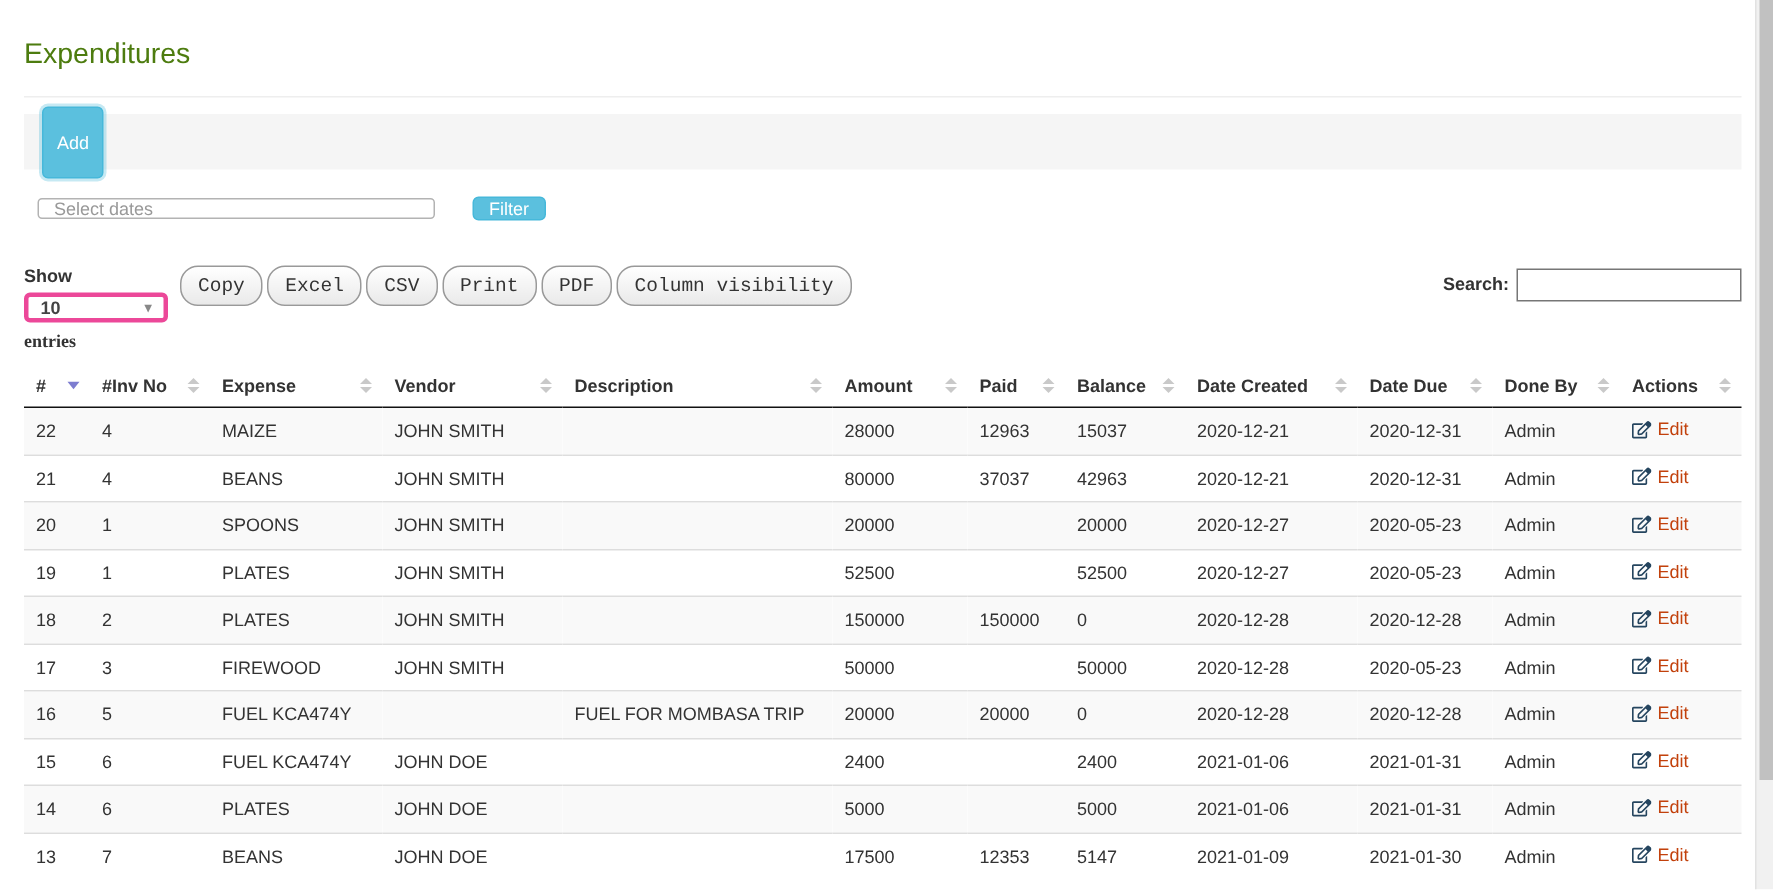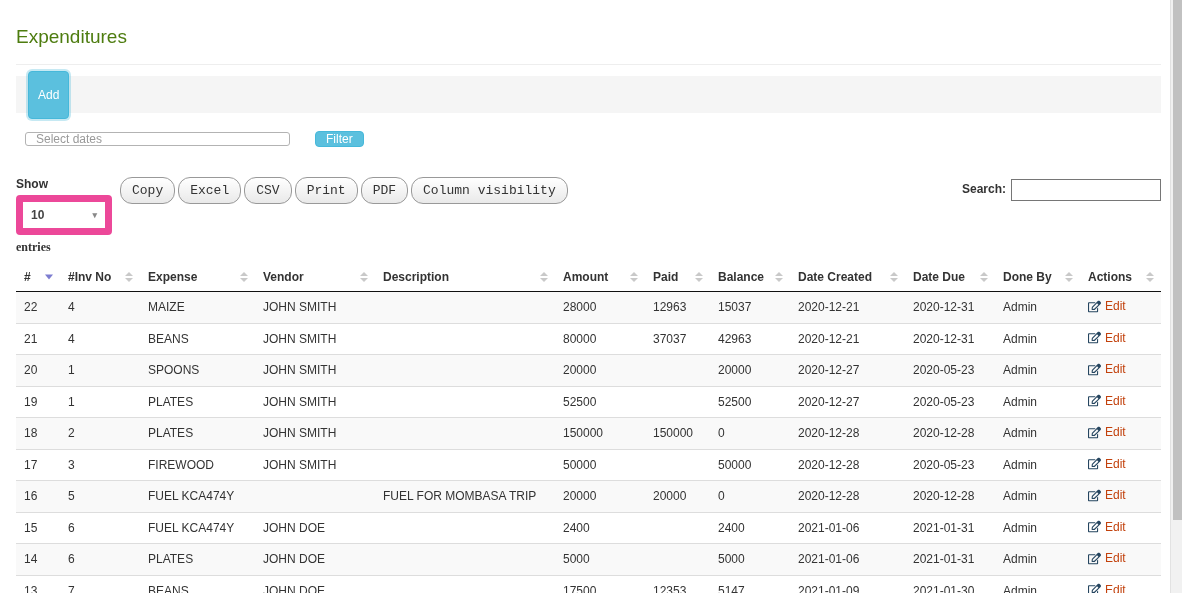--- a/index.html
+++ b/index.html
@@ -34,21 +34,21 @@
     padding: 0 10px; font-size: 12px; color: #333; font-family: "Liberation Sans", sans-serif;
   }
   .date-input::placeholder { color: #999; }
   .btn-filter { margin-left: 25px; padding: 0 10px; }
 
   
   .dt-toolbar { position: relative; margin: 0 0 8px 0; min-height: 56px; }
   .length-block { display: inline-block; width: 96px; font-weight: 700; color: #333; font-size: 12px; }
   .length-label { display: block; margin-bottom: 4px; }
   .length-select {
-    width: 96px; height: 40px; border: 7px solid #ec4899; border-radius: 4px;
+    width: 96px; height: 20px; border: 3px solid #ec4899; border-radius: 4px;
     background: #fff; display: flex; align-items: center; justify-content: space-between;
     padding: 0 8px; font-weight: 700; cursor: pointer; color: #444;
   }
   .length-caret { color: #888; font-size: 9px; }
   .entries-label { display: block; margin-top: 5px; font-family: Liberation Serif, serif; }
   .dt-buttons { position: absolute; left: 104px; top: 0; }
   .dt-button {
     display: inline-block; margin-right: 3px; padding: 5px 11px; font-size: 13px; color: #333;
     border: 1px solid #999; border-radius: 12px; cursor: pointer;
     background: linear-gradient(to bottom, #fff 0%, #e9e9e9 100%);

